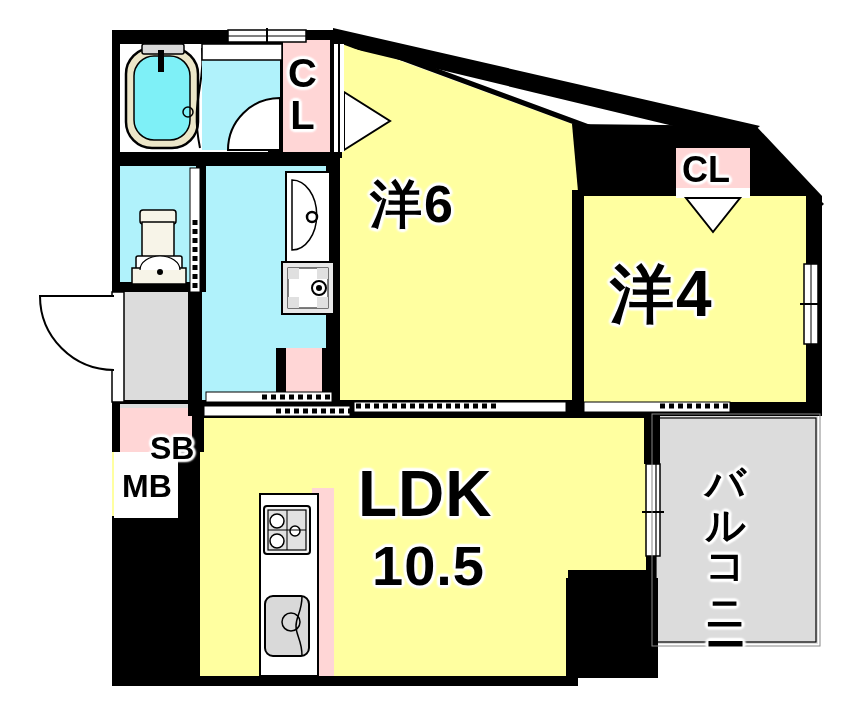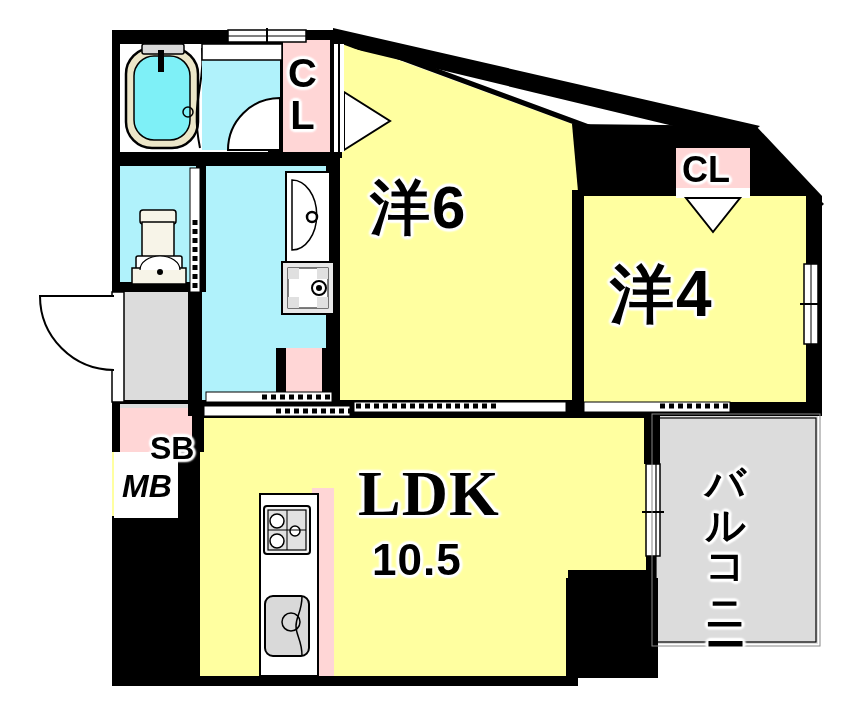--- a/index.html
+++ b/index.html
@@ -35,28 +35,28 @@
        3px  0px 2px #ffffff,
       -3px  0px 2px #ffffff,
        0px  3px 2px #ffffff,
        0px -3px 2px #ffffff,
        2px  2px 2px #ffffff,
       -2px  2px 2px #ffffff,
        2px -2px 2px #ffffff,
       -2px -2px 2px #ffffff;
     pointer-events: none;
   }
-  .lbl-yo6   { left: 370px; top: 178px; font-size: 60px; letter-spacing: 2px; }
+  .lbl-yo6   { left: 370px; top: 178px; font-size: 52px; letter-spacing: 2px; }
   .lbl-yo4   { left: 610px; top: 262px; font-size: 64px; letter-spacing: 2px; }
-  .lbl-ldk   { left: 358px; top: 462px; font-size: 64px; letter-spacing: 1px; font-family: Liberation Serif, serif; }
-  .lbl-ldknum{ left: 372px; top: 538px; font-size: 44px; letter-spacing: 1px; }
+  .lbl-ldk   { left: 358px; top: 462px; font-size: 64px; letter-spacing: 1px; }
+  .lbl-ldknum{ left: 372px; top: 538px; font-size: 56px; letter-spacing: 1px; }
   .lbl-cl-tl { left: 288px; top: 52px;  font-size: 40px; line-height: 1.05; }
   .lbl-cl-tr { left: 682px; top: 152px; font-size: 36px; }
   .lbl-sb    { left: 132px; top: 432px; font-size: 32px; padding-left: 18px; }
-  .lbl-mb    { left: 122px; top: 470px; font-size: 32px; font-style: italic; }
+  .lbl-mb    { left: 122px; top: 470px; font-size: 32px; }
   .lbl-balcony {
     left: 706px; top: 438px; font-size: 40px;
     writing-mode: vertical-rl; text-orientation: upright;
     letter-spacing: 1px;
   }
 </style>
 </head>
 <body>
 
 <div id="plan-root">

